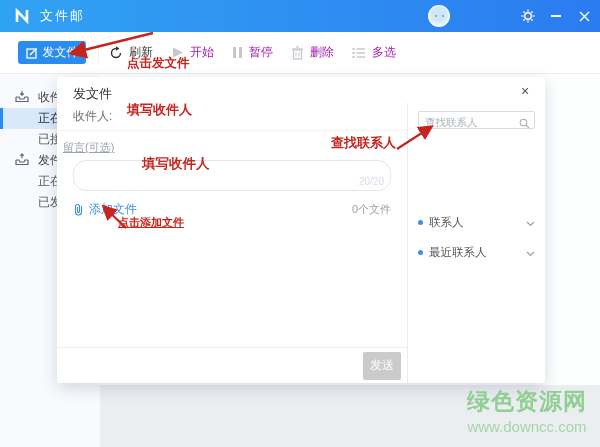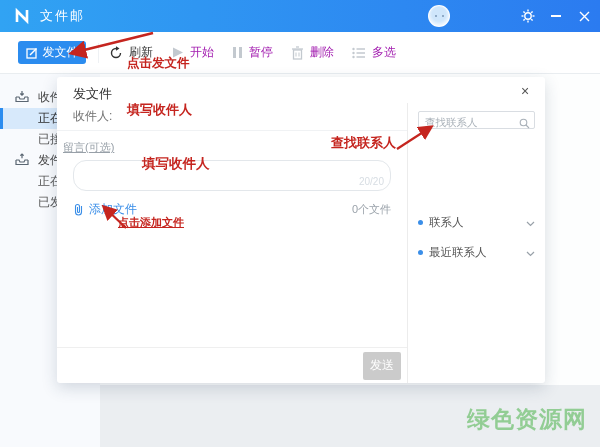--- a/index.html
+++ b/index.html
@@ -290,15 +290,16 @@
         <path d="M0,0 L7,3.5 L0,7 Z" fill="#c5251f"></path>
       </marker>
     </defs>
     <line x1="153" y1="33" x2="72" y2="53" stroke="#c5251f" stroke-width="2.6" marker-end="url(#ah)"></line>
     <line x1="397" y1="149" x2="431" y2="127" stroke="#c5251f" stroke-width="2.2" marker-end="url(#ah)"></line>
     <line x1="126" y1="228" x2="104" y2="207" stroke="#c5251f" stroke-width="2.2" marker-end="url(#ah)"></line>
   </svg>
 
   <div class="watermark">
     <div class="wm-site">绿色资源网</div>
+    <div class="wm-url">www.downcc.com</div>
   </div>
 
 </div>
 
 </body></html>

